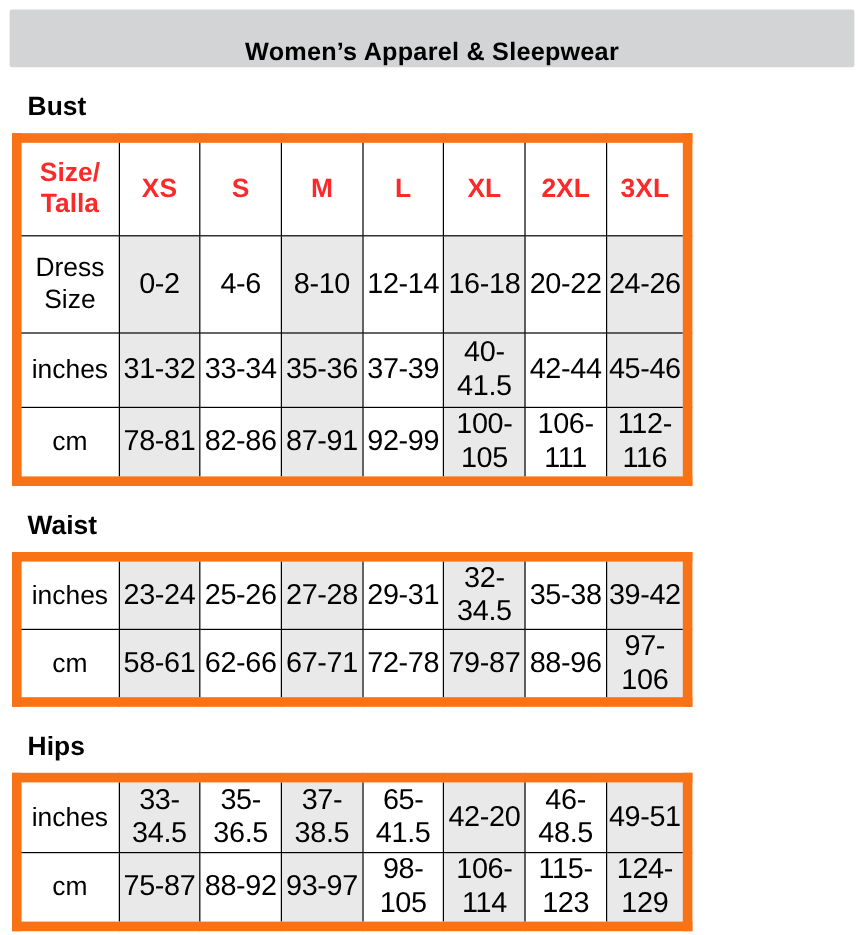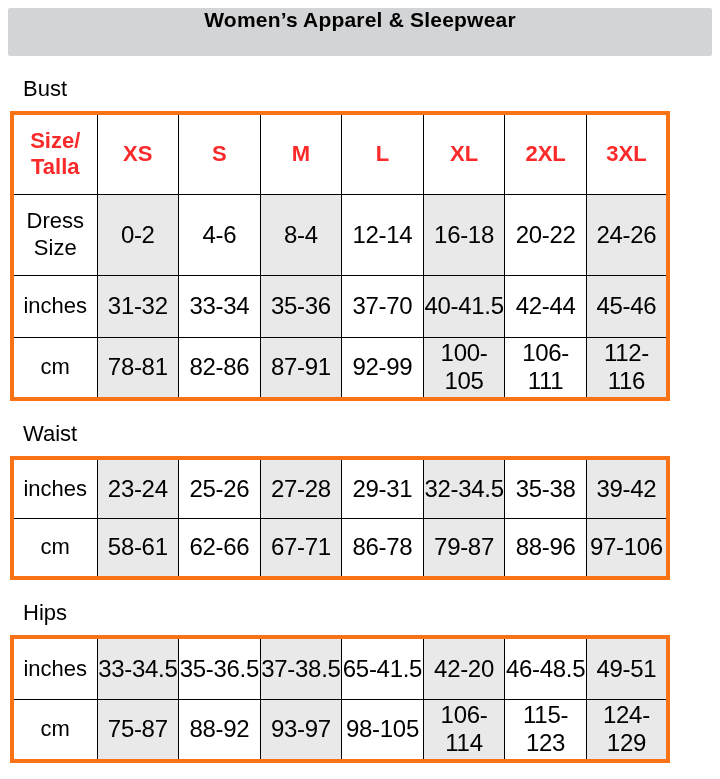--- a/index.html
+++ b/index.html
@@ -9,39 +9,39 @@
     font-family:"Liberation Sans", sans-serif;
     color:#000;
     overflow:hidden;
   }
   .title-bar {
     margin:8px 8px 0 8px;
     height:48px;
     background:#d3d4d5;
     border-radius:2px;
     display:flex;
-    align-items:flex-start;
+    align-items:flex-end;
     justify-content:center;
   }
   .page-title {
     font-size:21px;
     font-weight:600;
     letter-spacing:0.2px;
   }
   .section-heading {
     font-size:22px;
-    font-weight:400;
+    font-weight:700;
     margin:20px 0 9px 23px;
   }
   table.size-table {
     border-collapse:collapse;
     table-layout:fixed;
-    width:660px;
+    width:567px;
     margin-left:10px;
-    border:4px solid #f97316;
+    border:8px solid #f97316;
   }
   col.label-col { width:85px; }
   td {
     border:1.5px solid #000;
     text-align:center;
     vertical-align:middle;
     font-size:24px;
     letter-spacing:-0.3px;
     padding:0;
   }
@@ -87,32 +87,32 @@
     <td>L</td>
     <td>XL</td>
     <td>2XL</td>
     <td>3XL</td>
   </tr>
   <tr class="h81">
     <td class="label">Dress
 Size</td>
     <td class="shaded">0-2</td>
     <td>4-6</td>
-    <td class="shaded">8-4</td>
+    <td class="shaded">8-10</td>
     <td>12-14</td>
     <td class="shaded">16-18</td>
     <td>20-22</td>
     <td class="shaded">24-26</td>
   </tr>
   <tr class="h62">
     <td class="label">inches</td>
     <td class="shaded">31-32</td>
     <td>33-34</td>
     <td class="shaded">35-36</td>
-    <td>37-70</td>
+    <td>37-39</td>
     <td class="shaded">40-41.5</td>
     <td>42-44</td>
     <td class="shaded">45-46</td>
   </tr>
   <tr class="h62">
     <td class="label">cm</td>
     <td class="shaded">78-81</td>
     <td>82-86</td>
     <td class="shaded">87-91</td>
     <td>92-99</td>
@@ -139,21 +139,21 @@
     <td>29-31</td>
     <td class="shaded">32-34.5</td>
     <td>35-38</td>
     <td class="shaded">39-42</td>
   </tr>
   <tr class="h60">
     <td class="label">cm</td>
     <td class="shaded">58-61</td>
     <td>62-66</td>
     <td class="shaded">67-71</td>
-    <td>86-78</td>
+    <td>72-78</td>
     <td class="shaded">79-87</td>
     <td>88-96</td>
     <td class="shaded">97-106</td>
   </tr>
 </tbody>
   </table>
 
 <div class="section-heading">Hips</div>
 
 <table class="size-table">

